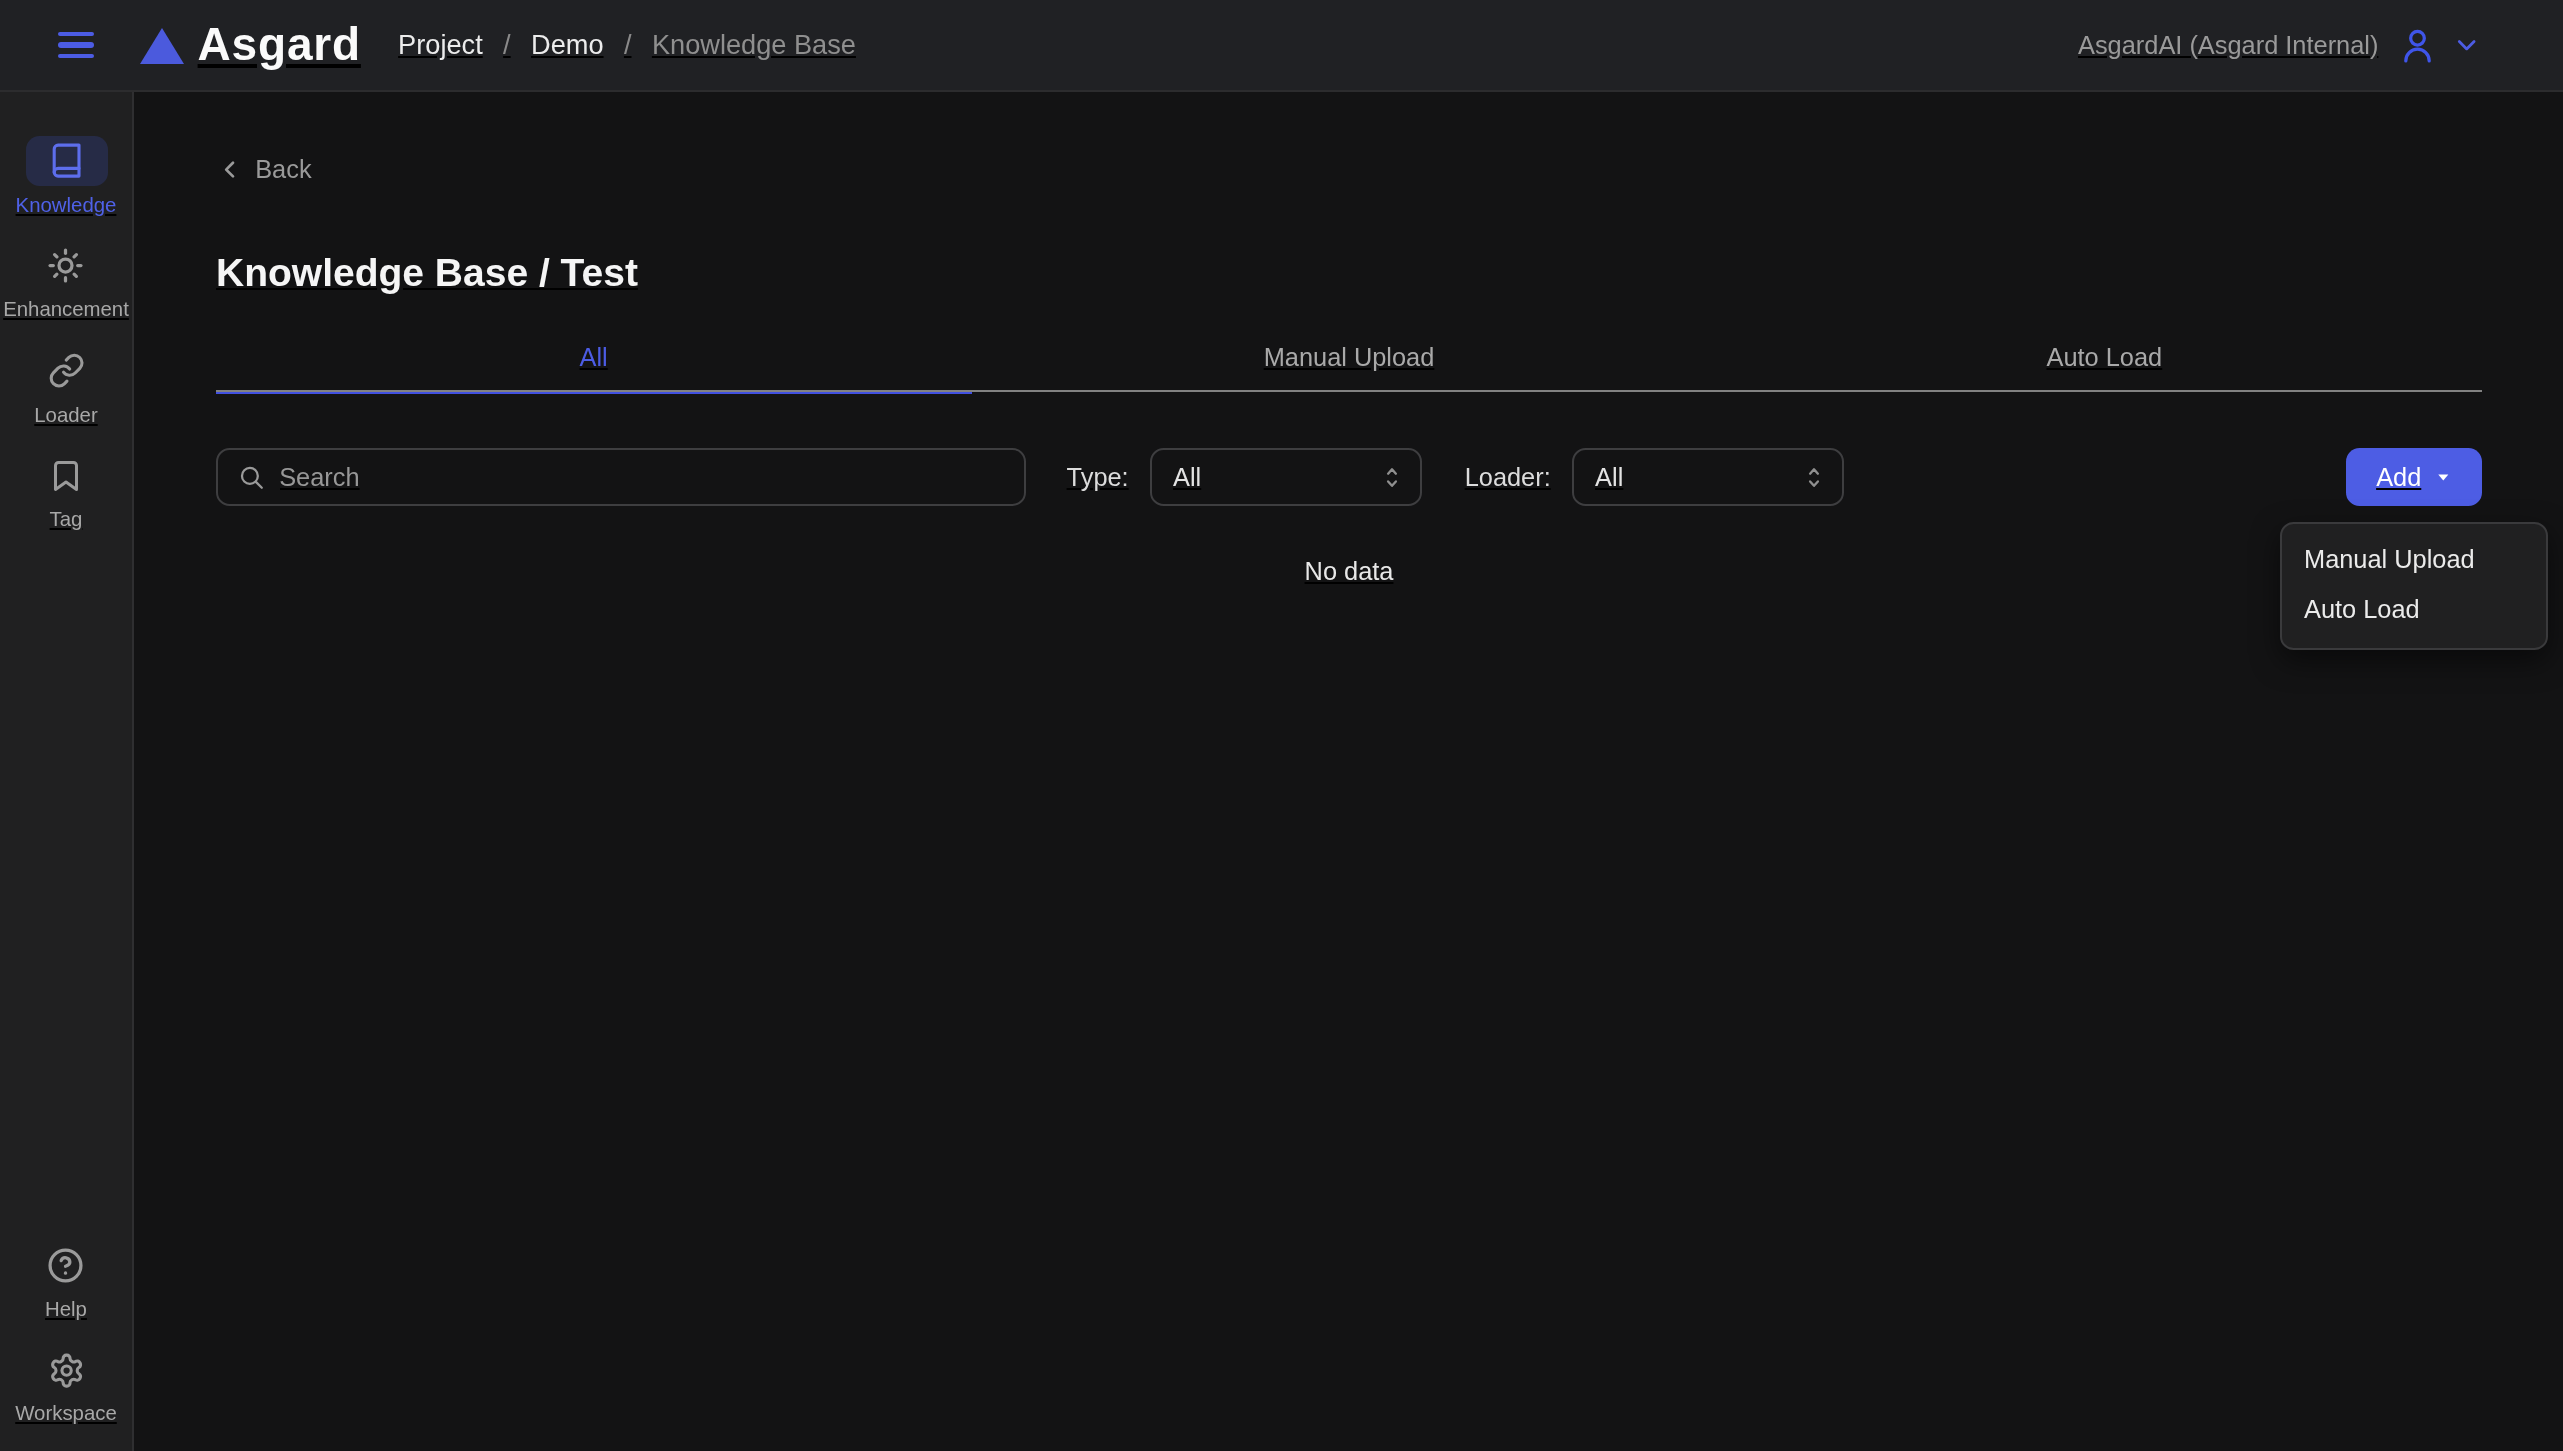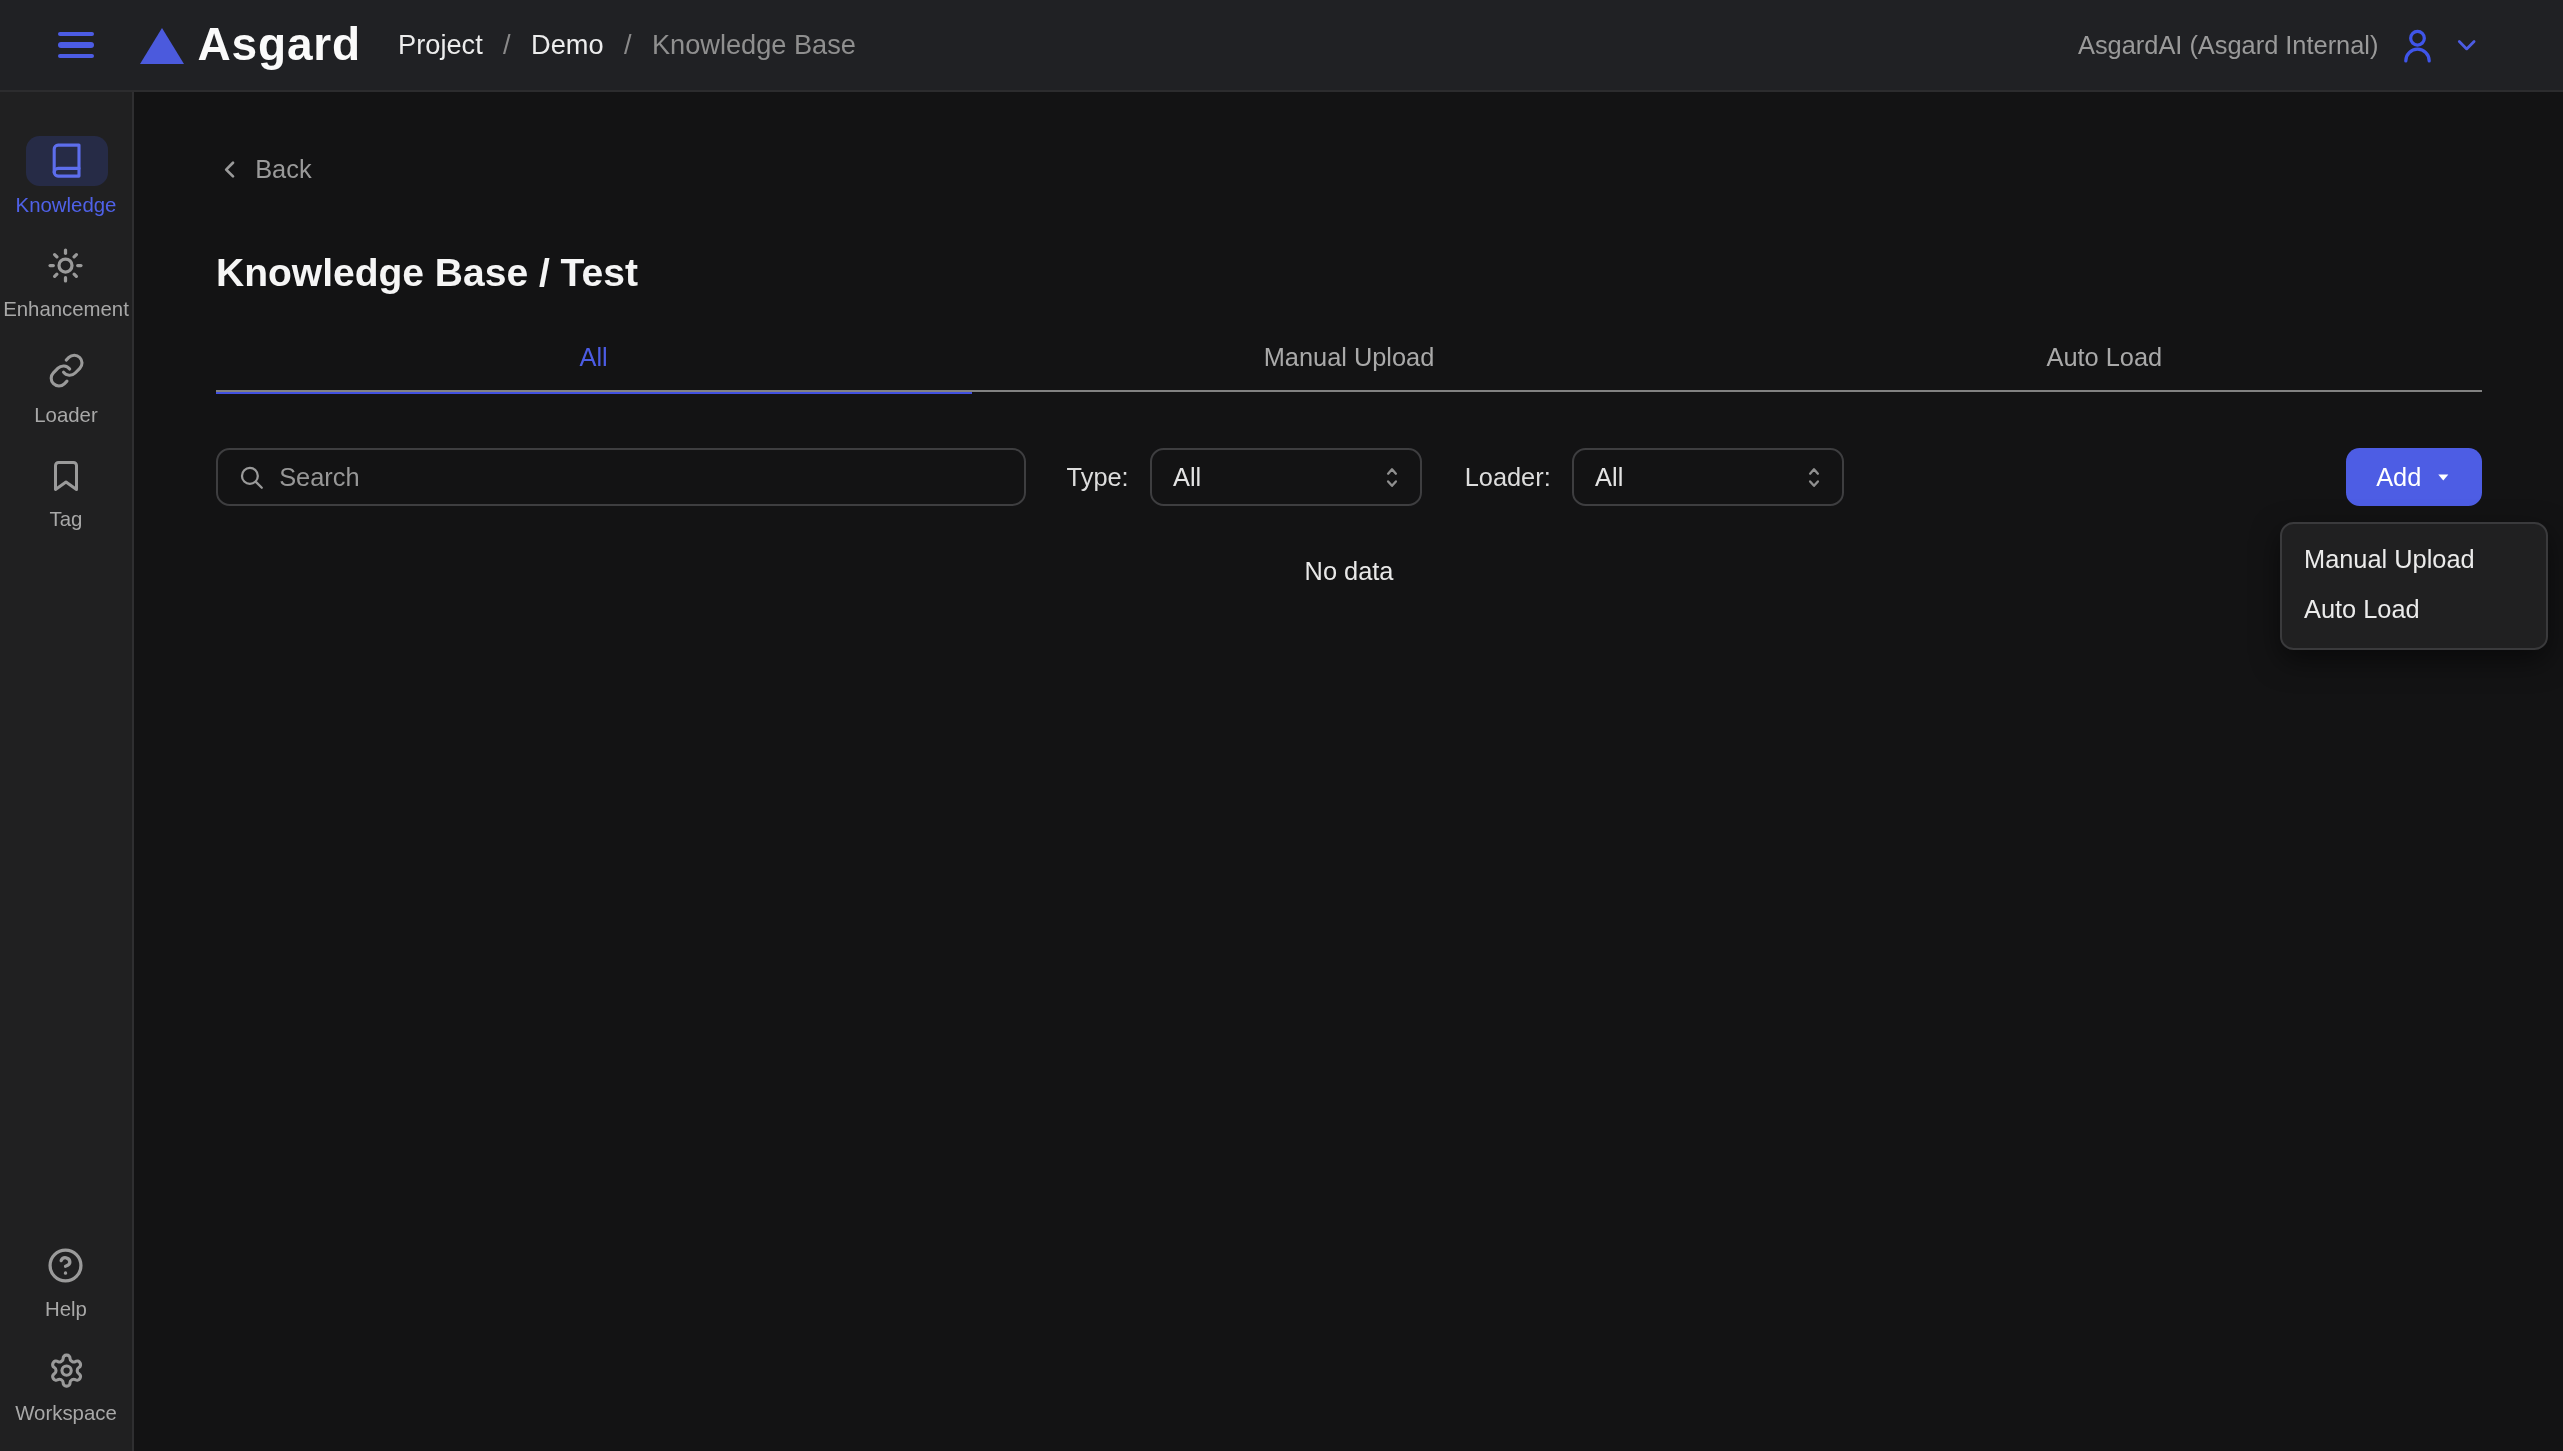--- a/index.html
+++ b/index.html
@@ -1,18 +1,18 @@
 <!DOCTYPE html>
 <html style="font-size:13.6px"><head>
 <meta charset="utf-8">
 <style>
   * { margin:0; padding:0; box-sizing:border-box; }
   html,body { background:#131314; }
   body { font-family:"Liberation Sans", sans-serif; }
-  .viewport { width:2563px; height:1451px; overflow:hidden; }
+  .viewport { width:2563px; height:1451px; overflow:hidden;text-decoration:underline; }
   .app { width:1282px; height:726px; transform:scale(2); transform-origin:0 0;
          background:#131314; display:flex; flex-direction:column; position:relative; }
 
   
   .header { height:46px; background:#202124; display:flex; align-items:center;
             padding:0 42px 0 29px; flex-shrink:0; border-bottom:0.8px solid #2c2c2e; }
   .hamburger { width:18px; height:13.6px; display:flex; flex-direction:column;
                justify-content:space-between; cursor:pointer; }
   .hamburger span { display:block; height:2.1px; border-radius:1.7px; background:#4c5ce4; }
   .logo { display:flex; align-items:center; margin-left:23px; }

